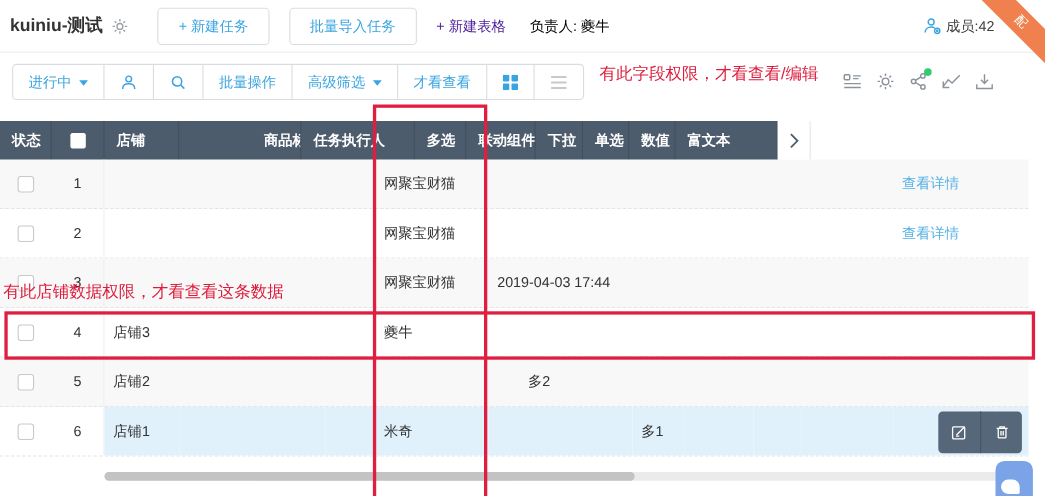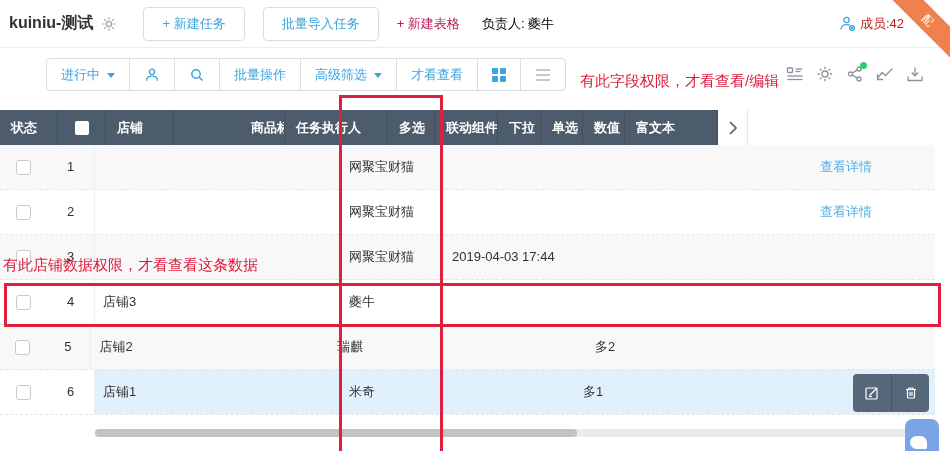--- a/index.html
+++ b/index.html
@@ -7,30 +7,30 @@
   body {
     position:relative; overflow:hidden; background:#fff;
     font-family:"Liberation Sans","DejaVu Sans",sans-serif; color:#333; font-size:13px;
   }
   
   .topbar { display:flex; align-items:center; height:48px; padding-left:9px; border-bottom:1px solid #ededed; }
   .title { font-size:16px; font-weight:bold; color:#333; margin-right:8px; }
   .gear-sm { margin-right:26px; display:flex; align-items:center; }
   .btn { border:1px solid #d9dde2; border-radius:4px; background:#fff; color:#3aa4e0;
          font-size:13px; height:34px; line-height:32px; padding:0 18px; margin-right:18px; cursor:pointer; }
-  .text-btn { color:#be185d; font-size:13px; margin-right:22px; cursor:pointer; }
+  .text-btn { color:#4c1d95; font-size:13px; margin-right:22px; cursor:pointer; }
   .owner { color:#000000; font-size:13px; }
   .members { margin-left:auto; margin-right:46px; display:flex; align-items:center; gap:4px;
-             color:#b91c1c; font-size:13px; cursor:pointer; }
+             color:#404040; font-size:13px; cursor:pointer; }
   
   .ribbon-wrap { position:absolute; top:0; right:0; width:62px; height:62px; overflow:hidden; z-index:10; }
   .ribbon { position:absolute; top:9px; right:-34px; width:112px; height:22px; transform:rotate(45deg);
             background:#f0814e; color:#fff; font-size:11px; text-align:center; line-height:22px; }
   
-  .toolbar { position:relative; display:flex; align-items:flex-end; margin-top:10px; height:33px; padding-left:26px;margin-left:20px; }
+  .toolbar { position:relative; display:flex; align-items:flex-start; margin-top:10px; height:33px; padding-left:11px; }
   .seg-group { display:flex; border:1px solid #d9dde1; border-radius:4px; height:33px; background:#fff; }
   .seg { display:flex; align-items:center; gap:7px; padding:0 14px; color:#3aa4e0; font-size:13px;
          border-left:1px solid #d9dde1; cursor:pointer; }
   .seg:first-child { border-left:none; }
   .caret { width:0; height:0; border-left:4px solid transparent; border-right:4px solid transparent;
            border-top:5px solid #3aa4e0; margin-top:1px; }
   .red-note-inline { color:#dc1c3c; font-size:15px; margin-left:14px; white-space:nowrap; }
   .right-icons { position:absolute; left:766px; top:7px; display:flex; align-items:center; gap:12px; }
   .ricon { position:relative; display:flex; cursor:pointer; }
   .green-dot { position:absolute; top:-3px; right:-3px; width:7px; height:7px; border-radius:50%; background:#2ecc71; }
@@ -182,21 +182,21 @@
           <line x1="9" y1="2.5" x2="9" y2="10.5"></line>
           <polyline points="5.8,7.5 9,10.8 12.2,7.5"></polyline>
       </svg>
     </span>
   </div>
 </div>
 
 <div class="table">
   <div class="thead-row">
     <div class="thead" id="thead">
-        <div class="th" style="width: 58px;">状态</div>
+        <div class="th" style="width: 47px;">状态</div>
         <div class="th th-cb" style="width: 48px;">
           <span class="cb cb-head"></span>
         </div>
         <div class="th" style="width: 68px;">店铺</div>
         <div class="th" style="width: 66px; margin-top: 36px;">子订单号</div>
         <div class="th" style="width: 45px;">商品标签</div>
         <div class="th" style="width: 103px;">任务执行人</div>
         <div class="th" style="width: 47px;">多选</div>
         <div class="th" style="width: 63px;">联动组件</div>
         <div class="th" style="width: 43px;">下拉</div>
@@ -289,23 +289,22 @@
       </div>
       <div class="tr stripe">
         <div class="td cb-cell" style="width: 47px;">
           <span class="cb"></span>
         </div>
         <div class="td num-cell" style="width: 48px;">5</div>
         <div class="td" style="width: 68px;">店铺2</div>
         <div class="td" style="width: 67px;"></div>
         <div class="td" style="width: 66px;"></div>
         <div class="td" style="width: 45px;"></div>
-        <div class="td" style="width: 103px;">瑞麒</div>
-        <div class="td" style="width: 131px;"></div>
-        <div class="td" style="width: 47px; margin-left: 32px;">多2</div>
+        <div class="td" style="width: 131px;"></div>
+        <div class="td" style="width: 47px;">多2</div>
         <div class="td" style="width: 63px;"></div>
         <div class="td" style="width: 43px;"></div>
         <div class="td" style="width: 42px;"></div>
         <div class="td" style="width: 42px;"></div>
         <div class="td" style="width: 93px;"></div>
         <div class="filler" style="width: 30px;"></div>
       </div>
       <div class="tr hl">
         <div class="td cb-cell" style="width: 47px;">
           <span class="cb"></span>

